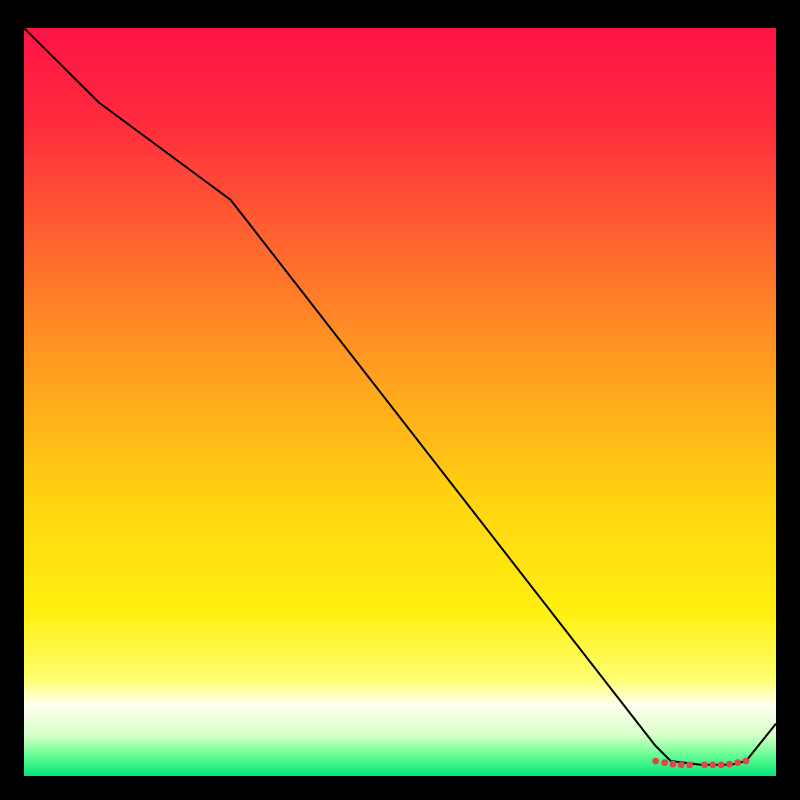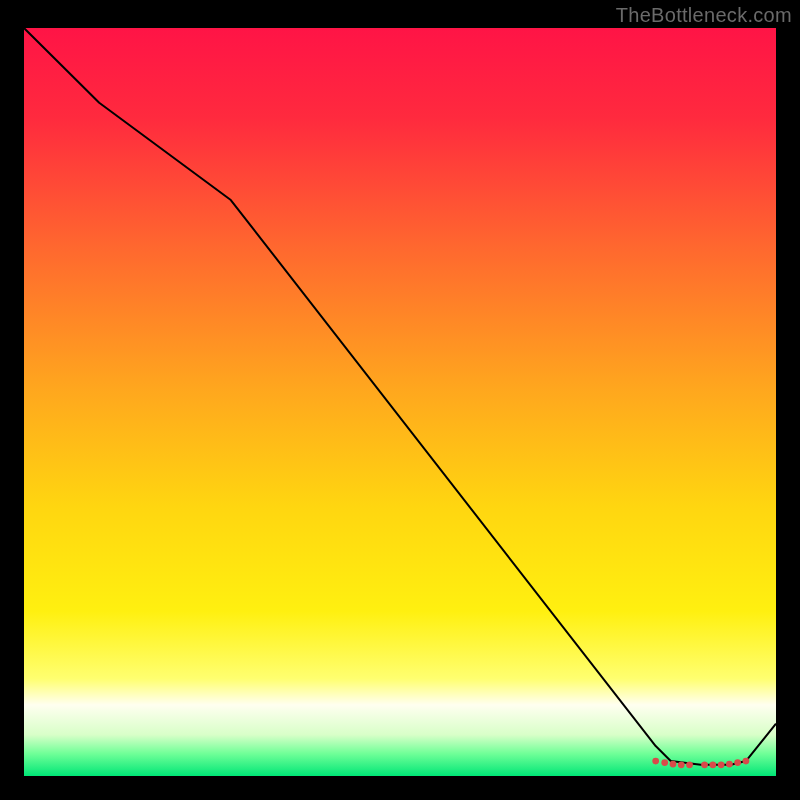--- a/index.html
+++ b/index.html
@@ -36,21 +36,20 @@
   svg.chart {
     width: 100%;
     height: 100%;
     display: block;
   }
 </style>
 </head>
 <body>
 
 <div class="container">
-  <div class="watermark">TheBottleneck.com</div>
   <div class="plot-area">
     <svg class="chart" viewBox="0 0 100 100" preserveAspectRatio="none">
       <defs>
         <linearGradient id="bg-grad" x1="0" y1="0" x2="0" y2="1">
             <stop offset="0%" stop-color="#ff1446"></stop>
             <stop offset="12%" stop-color="#ff2a3e"></stop>
             <stop offset="30%" stop-color="#ff6a2e"></stop>
             <stop offset="48%" stop-color="#ffa61e"></stop>
             <stop offset="64%" stop-color="#ffd610"></stop>
             <stop offset="78%" stop-color="#fff010"></stop>

